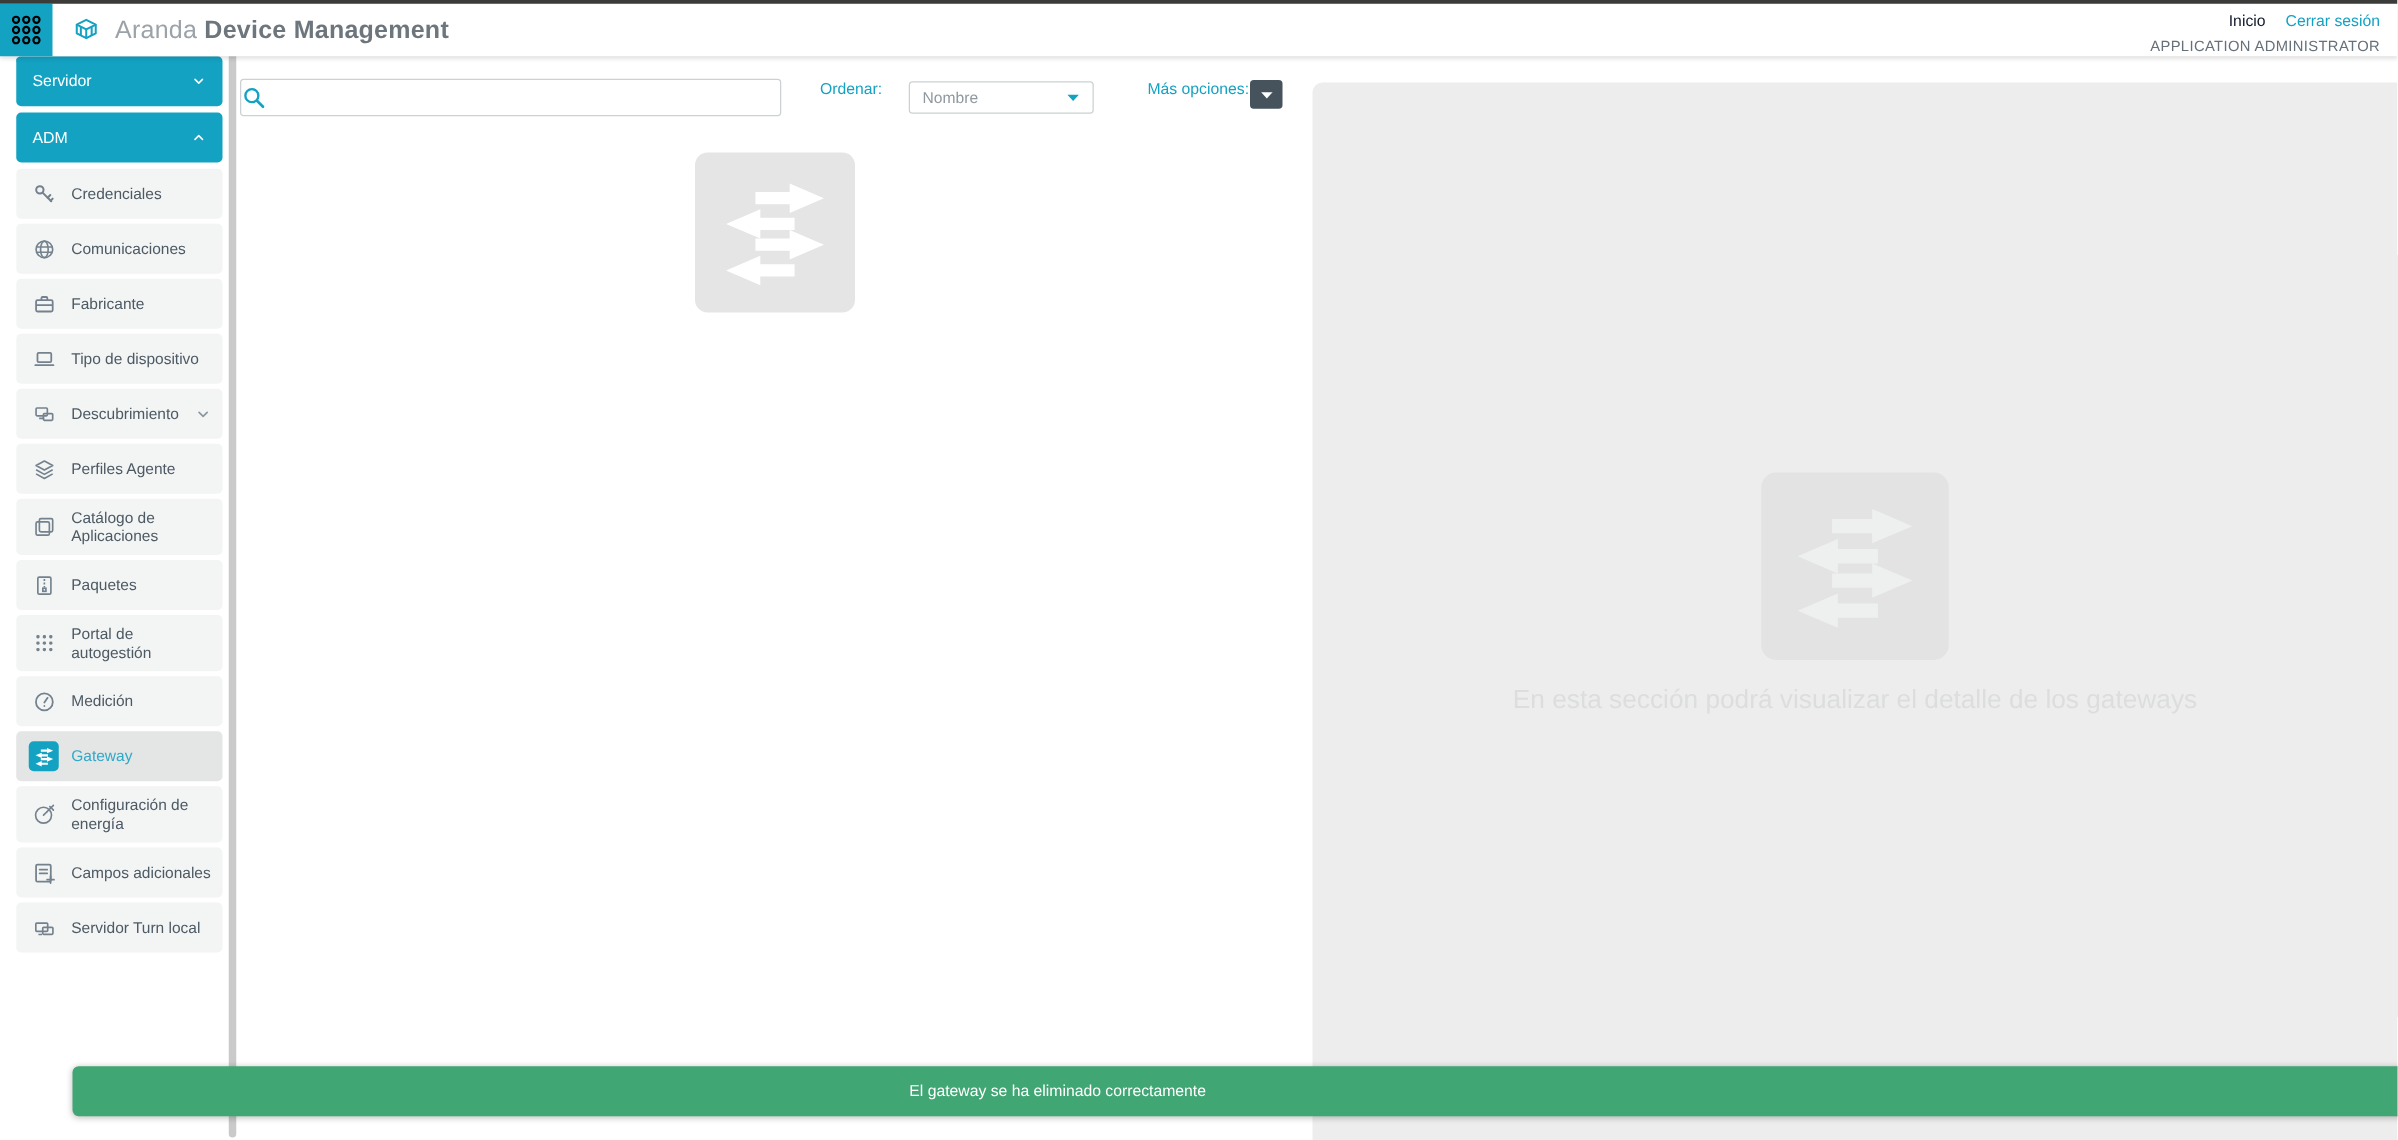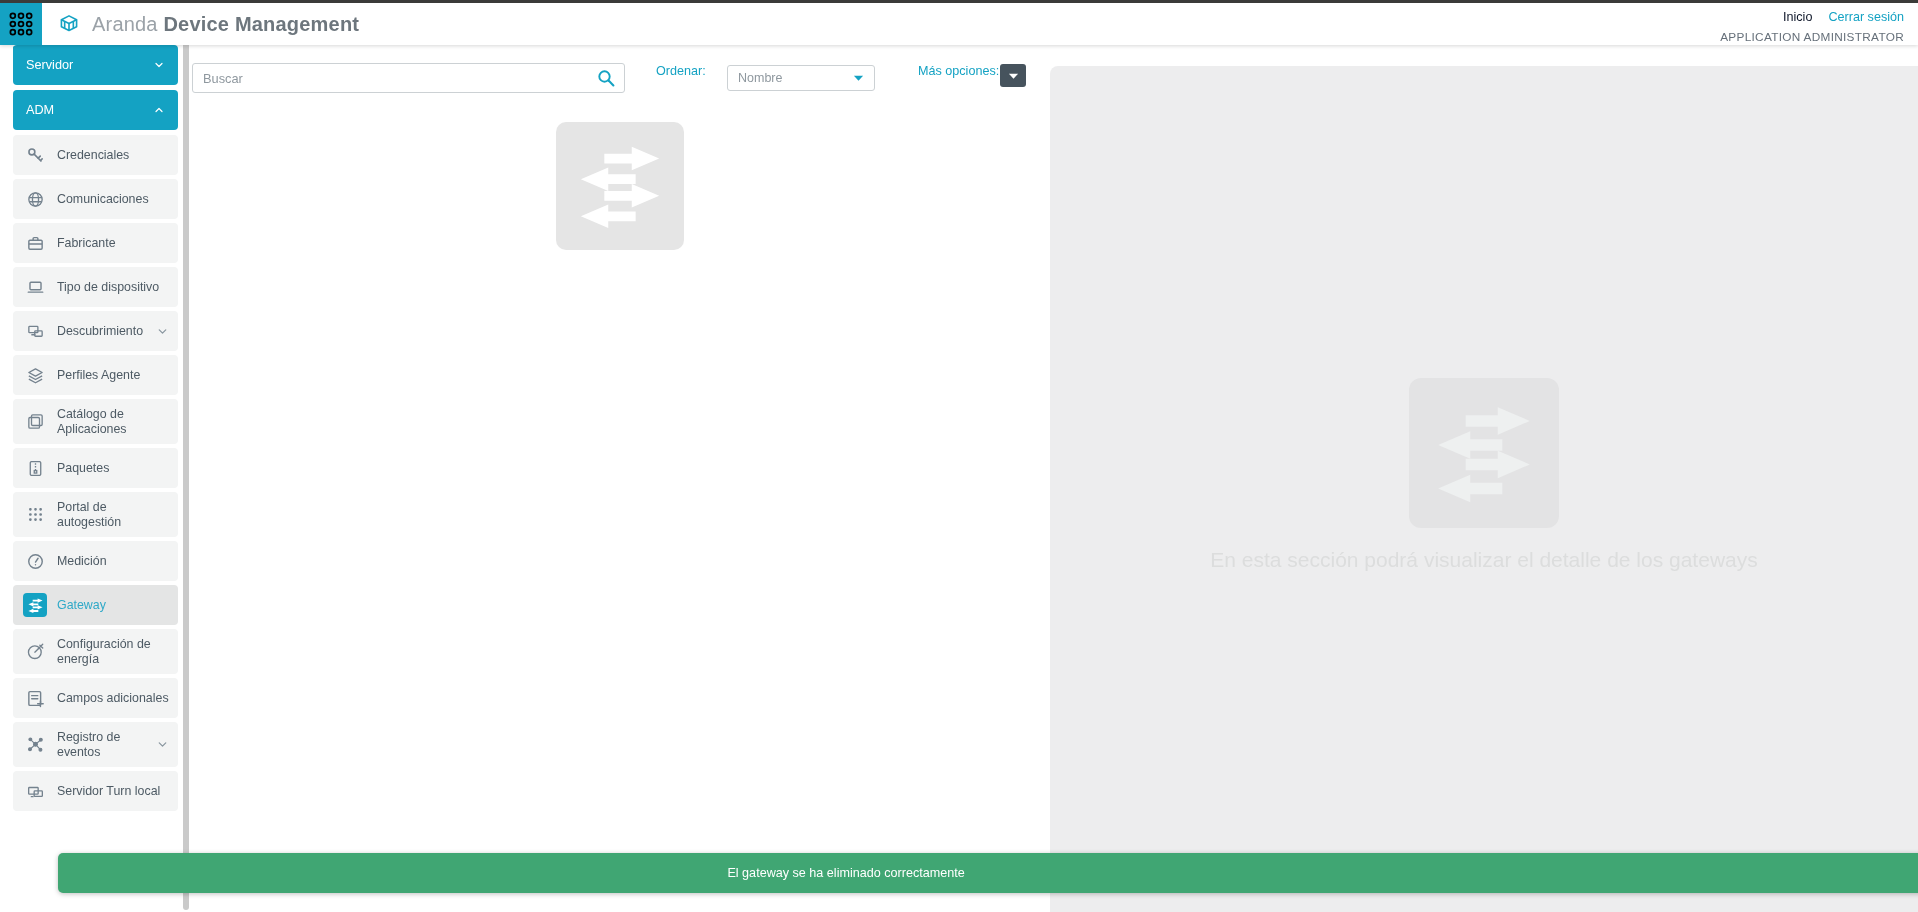--- a/index.html
+++ b/index.html
@@ -413,48 +413,34 @@
       <span class="s-label">Configuración de energía</span>
     </div>
     <div class="s-item">
       <span class="s-ico">
           <svg class="ic" width="19" height="19">
             <use href="#i-fields"></use>
           </svg>
         </span>
       <span class="s-label">Campos adicionales</span>
     </div>
-    <div class="s-item tall">
-      <span class="s-ico">
-          <svg class="ic" width="19" height="19">
-            <use href="#i-network"></use>
-          </svg>
-        </span>
-      <span class="s-label">Registro de eventos</span>
-      <span class="g-chev">
-          <svg class="ic" width="13" height="13">
-            <use href="#i-chev"></use>
-          </svg>
-        </span>
-    </div>
     <div class="s-item">
       <span class="s-ico">
           <svg class="ic" width="19" height="19">
             <use href="#i-turnserver"></use>
           </svg>
         </span>
       <span class="s-label">Servidor Turn local</span>
     </div>
   </div>
 </nav>
 
 <div class="scrollbar"></div>
 
 <div class="search-box">
-  <input type="text" placeholder="Buscar" style="">
   <span class="search-ic">
       <svg class="ic" width="20" height="20">
         <use href="#i-search"></use>
       </svg>
     </span>
 </div>
 <div class="tb-label lbl-sort">Ordenar:</div>
 <div class="sort-select">
   <span>Nombre</span>
   <span class="tri">

